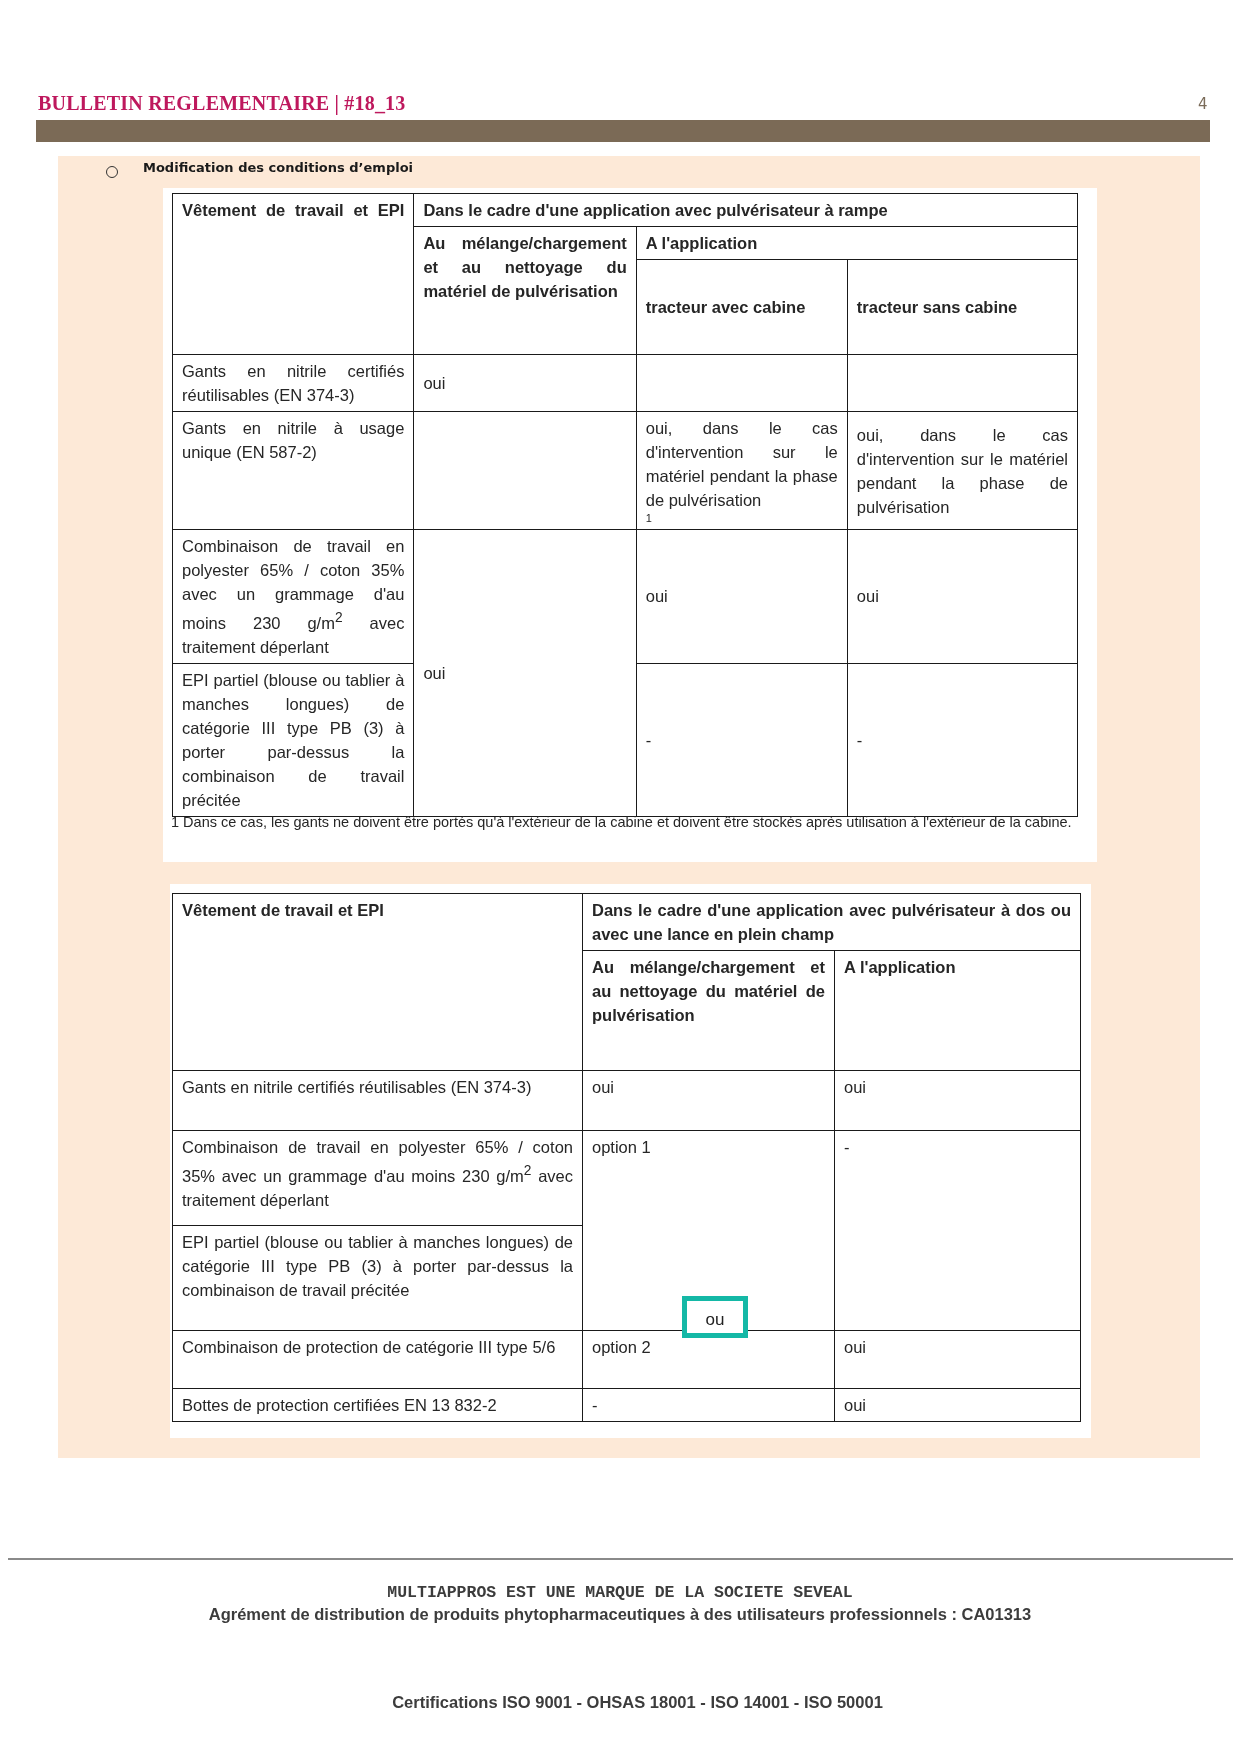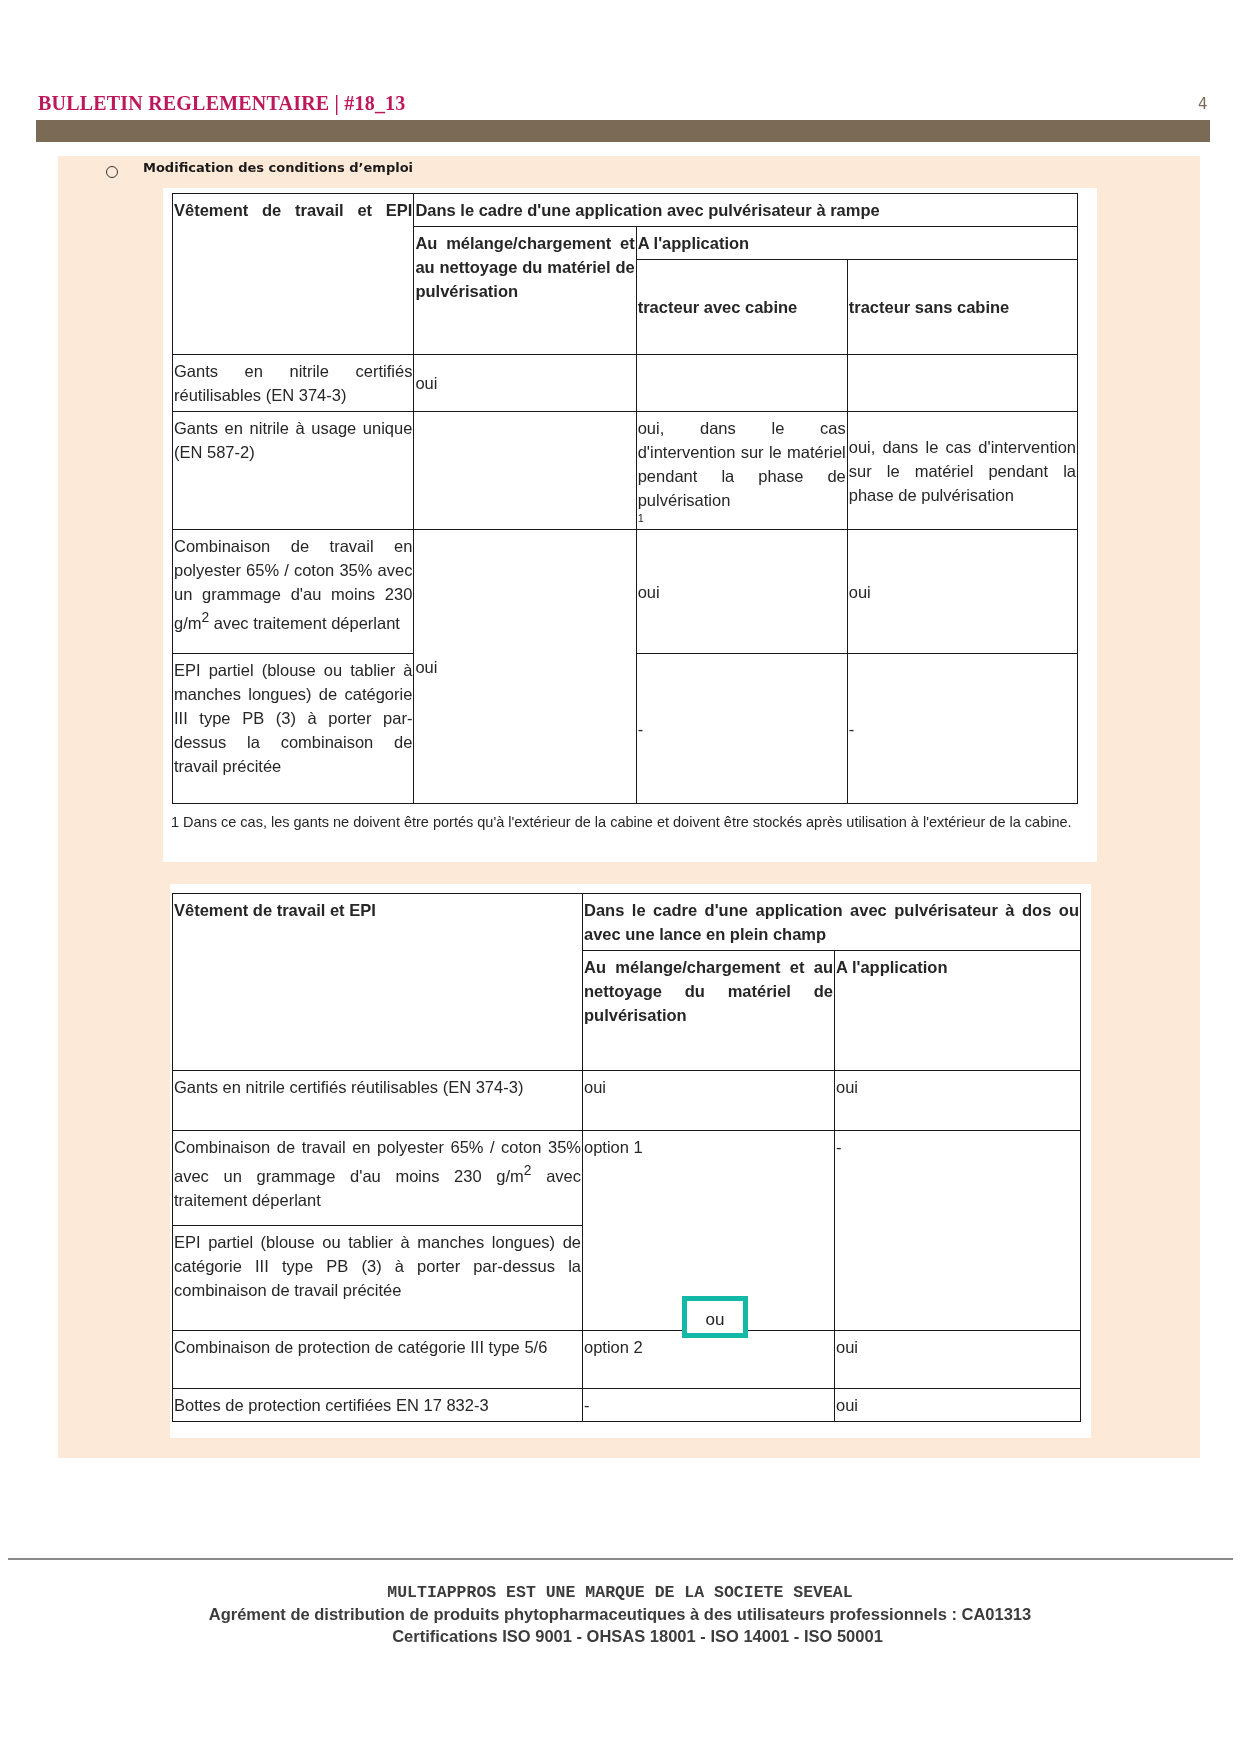--- a/index.html
+++ b/index.html
@@ -12,39 +12,39 @@
 
   .section { position: absolute; left: 58px; top: 156px; width: 1142px; height: 1302px; background: #fde9d7; }
   .bullet { position: absolute; left: 106px; top: 166px; width: 12px; height: 12px; border: 1.3px solid #333; border-radius: 50%; }
   .sec-title { position: absolute; left: 143px; top: 160px; font-family: "DejaVu Sans", sans-serif; font-weight: bold; font-size: 13px; color: #1a1a1a; }
 
   .scan { position: absolute; background: #ffffff; }
   #scan1 { left: 163px; top: 188px; width: 934px; height: 674px; }
   #scan2 { left: 170px; top: 884px; width: 921px; height: 554px; }
 
   table.t { position: absolute; border-collapse: collapse; table-layout: fixed; font-size: 16.5px; color: #262626; }
-  table.t td { border: 1.6px solid #1a1a1a; vertical-align: top; padding: 4px 1px; line-height: 24px; }
+  table.t td { border: 1.6px solid #1a1a1a; vertical-align: top; padding: 4px 9px; line-height: 24px; }
   .j { text-align: justify; text-align-last: justify; }
   .jl { text-align: justify; }
   .b { font-weight: bold; }
   .mid { vertical-align: middle !important; }
   .fn-sup { font-size: 11px; display: block; line-height: 12px; }
 
   #t1 { left: 172px; top: 193px; width: 906px; }
   #t2 { left: 172px; top: 893px; width: 908px; }
 
   .footnote { position: absolute; left: 171px; top: 810px; width: 905px; font-size: 14.5px; line-height: 25px; color: #262626; }
 
   .ou-box { position: absolute; left: 682px; top: 1296px; width: 66px; height: 42px; border: 5px solid #14b8a6; background: #fff; text-align: center; line-height: 38px; font-size: 17px; color: #222; }
 
   .foot-line { position: absolute; left: 8px; top: 1558px; width: 1225px; height: 2px; background: #8a8a8a; }
   .foot { position: absolute; left: 0; width: 1240px; text-align: center; font-family: "Liberation Sans", sans-serif; font-weight: bold; color: #3c3c3c; font-size: 16.5px; }
   #f1 { top: 1583px; font-family: Liberation Mono, monospace; }
   #f2 { top: 1605px; }
-  #f3 { top: 1627px; padding-left: 35px; }
+  #f3 { top: 1693px; padding-left: 35px; }
 </style>
 </head>
 <body>
 
 <div class="hdr-title">BULLETIN REGLEMENTAIRE | #18_13</div>
 <div class="hdr-page">4</div>
 <div class="hdr-bar"></div>
 
 <div class="section"></div>
 <div class="bullet"></div>
@@ -126,21 +126,21 @@
   </tr>
   <tr style="height:105px">
     <td class="jl">EPI partiel (blouse ou tablier à manches longues) de catégorie III type PB (3) à porter par-dessus la combinaison de travail précitée</td>
   </tr>
   <tr style="height:58px">
     <td class="jl">Combinaison de protection de catégorie III type 5/6</td>
     <td>option 2</td>
     <td>oui</td>
   </tr>
   <tr style="height:32px">
-    <td>Bottes de protection certifiées EN 17 832-3</td>
+    <td>Bottes de protection certifiées EN 13 832-2</td>
     <td>-</td>
     <td>oui</td>
   </tr>
 </tbody>
   </table>
 <div class="ou-box">ou</div>
 
 <div class="foot-line"></div>
 <div class="foot" id="f1">MULTIAPPROS EST UNE MARQUE DE LA SOCIETE SEVEAL</div>
 <div class="foot" id="f2">Agrément de distribution de produits phytopharmaceutiques à des utilisateurs professionnels : CA01313</div>

